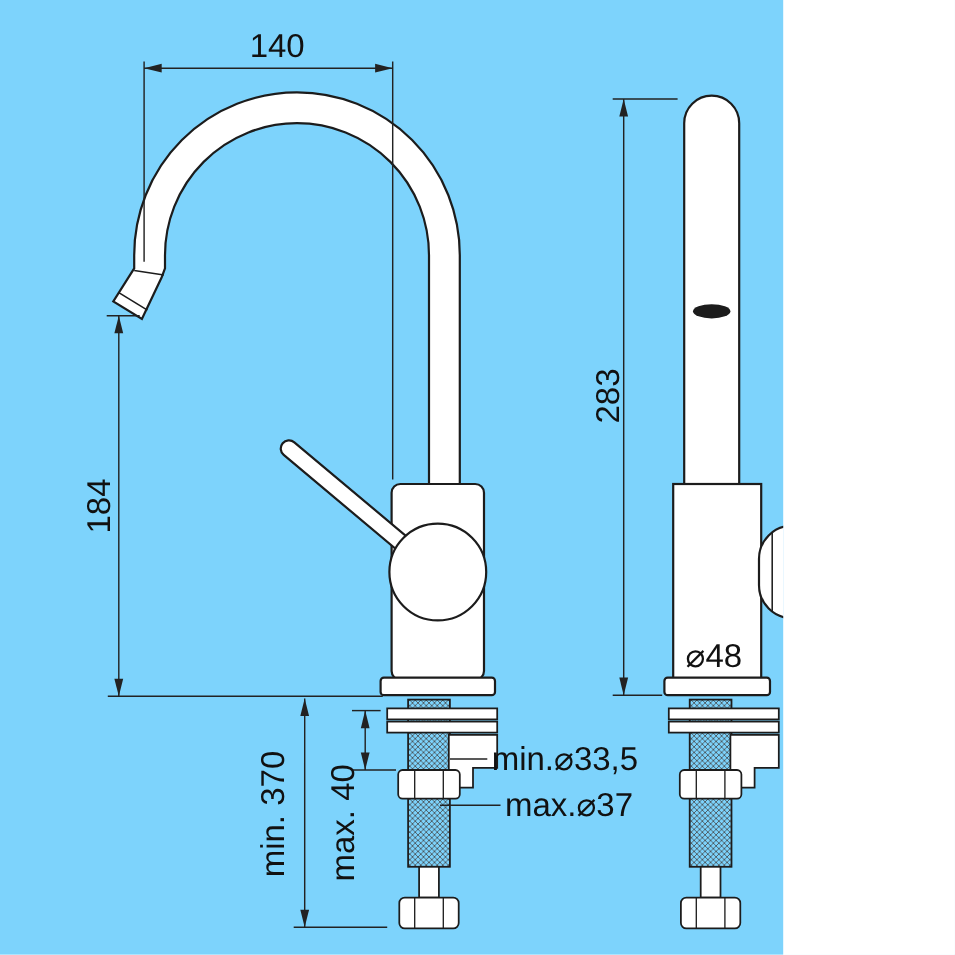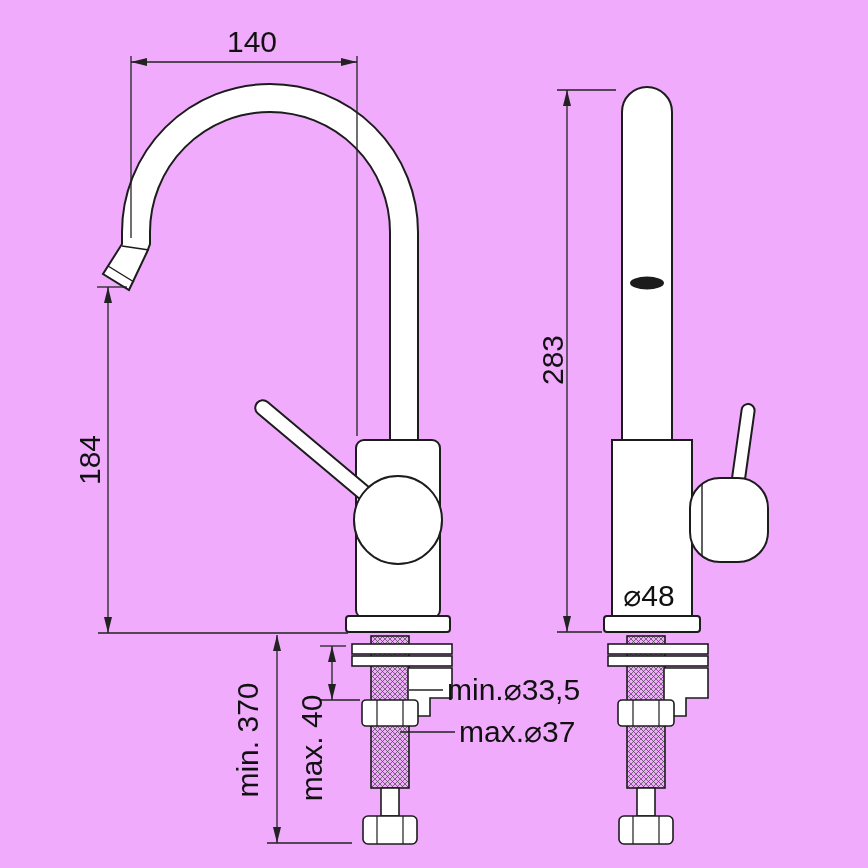--- a/index.html
+++ b/index.html
@@ -2,23 +2,23 @@
 <html><head>
 <meta charset="utf-8">
 <style>
   html, body {
     margin: 0;
     padding: 0;
     background: #ffffff;
   }
   .canvas {
     position: relative;
-    width: 868px;
+    width: 712px;
     height: 868px;
-    background: #f0abfc;
+    background: #7dd3fc;
     font-family: "Liberation Sans", sans-serif;
     overflow: hidden;
   }
   svg { display: block; }
   .part {
     fill: #ffffff;
     stroke: #1c1c1c;
     stroke-width: 2;
   }
   .part-thin {

